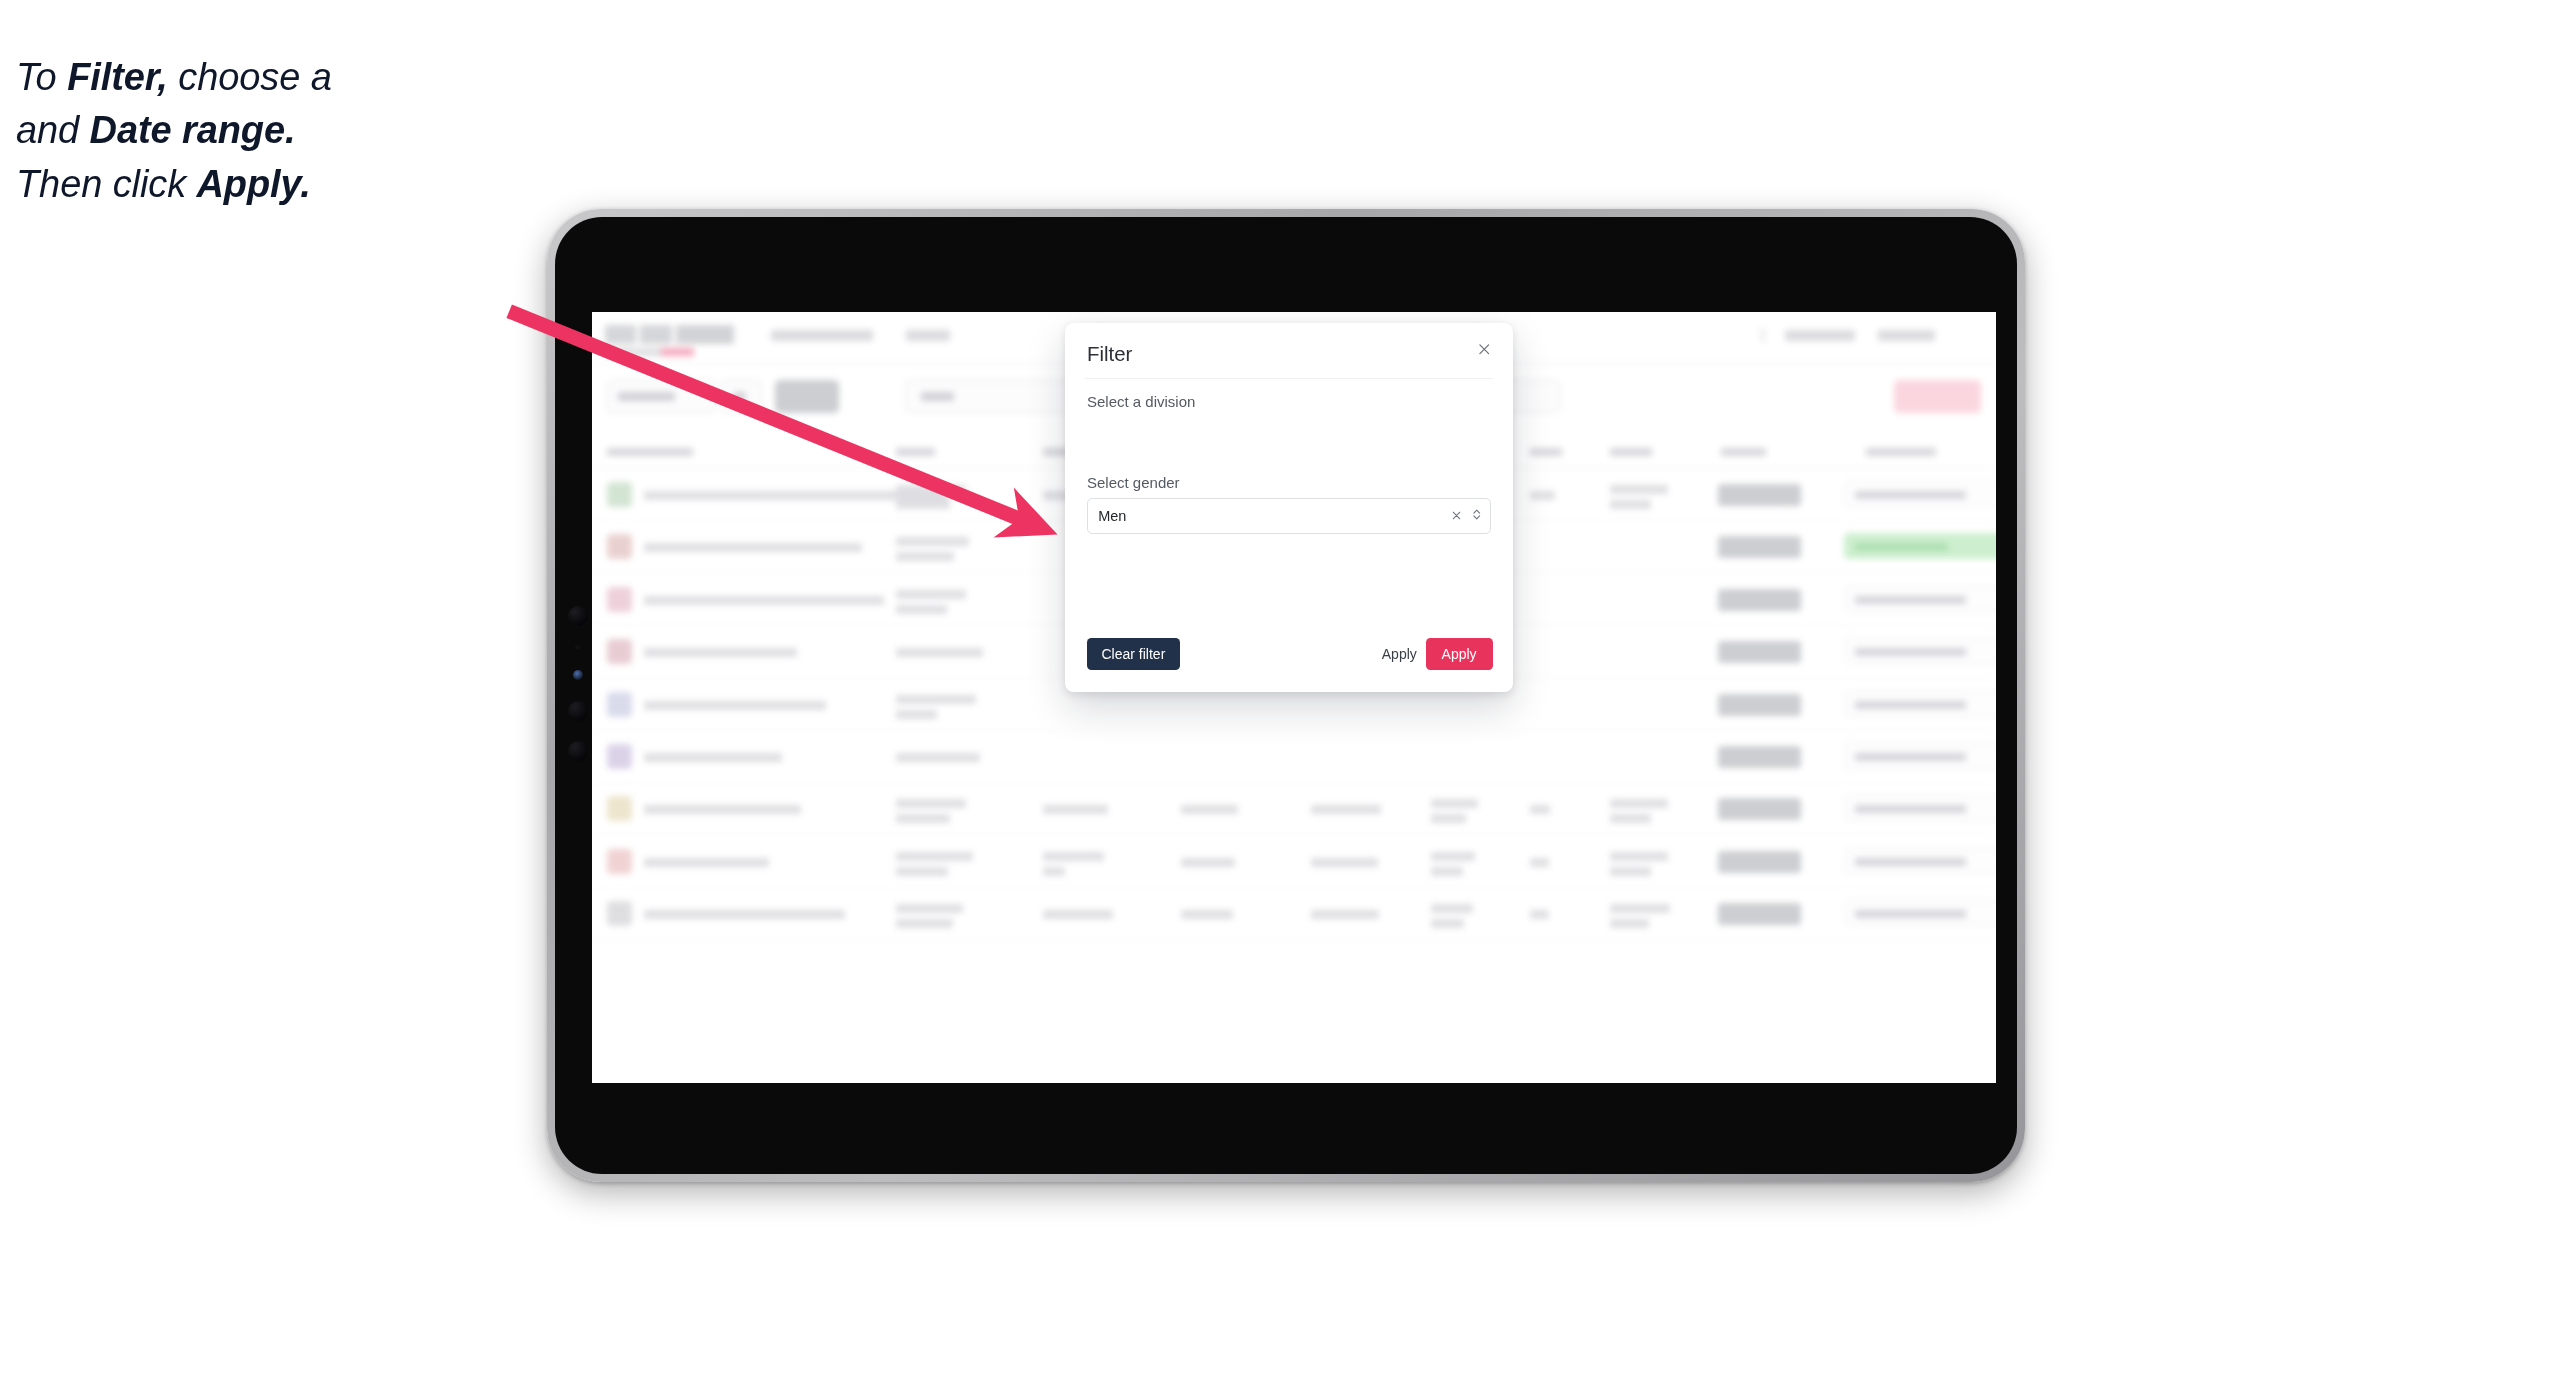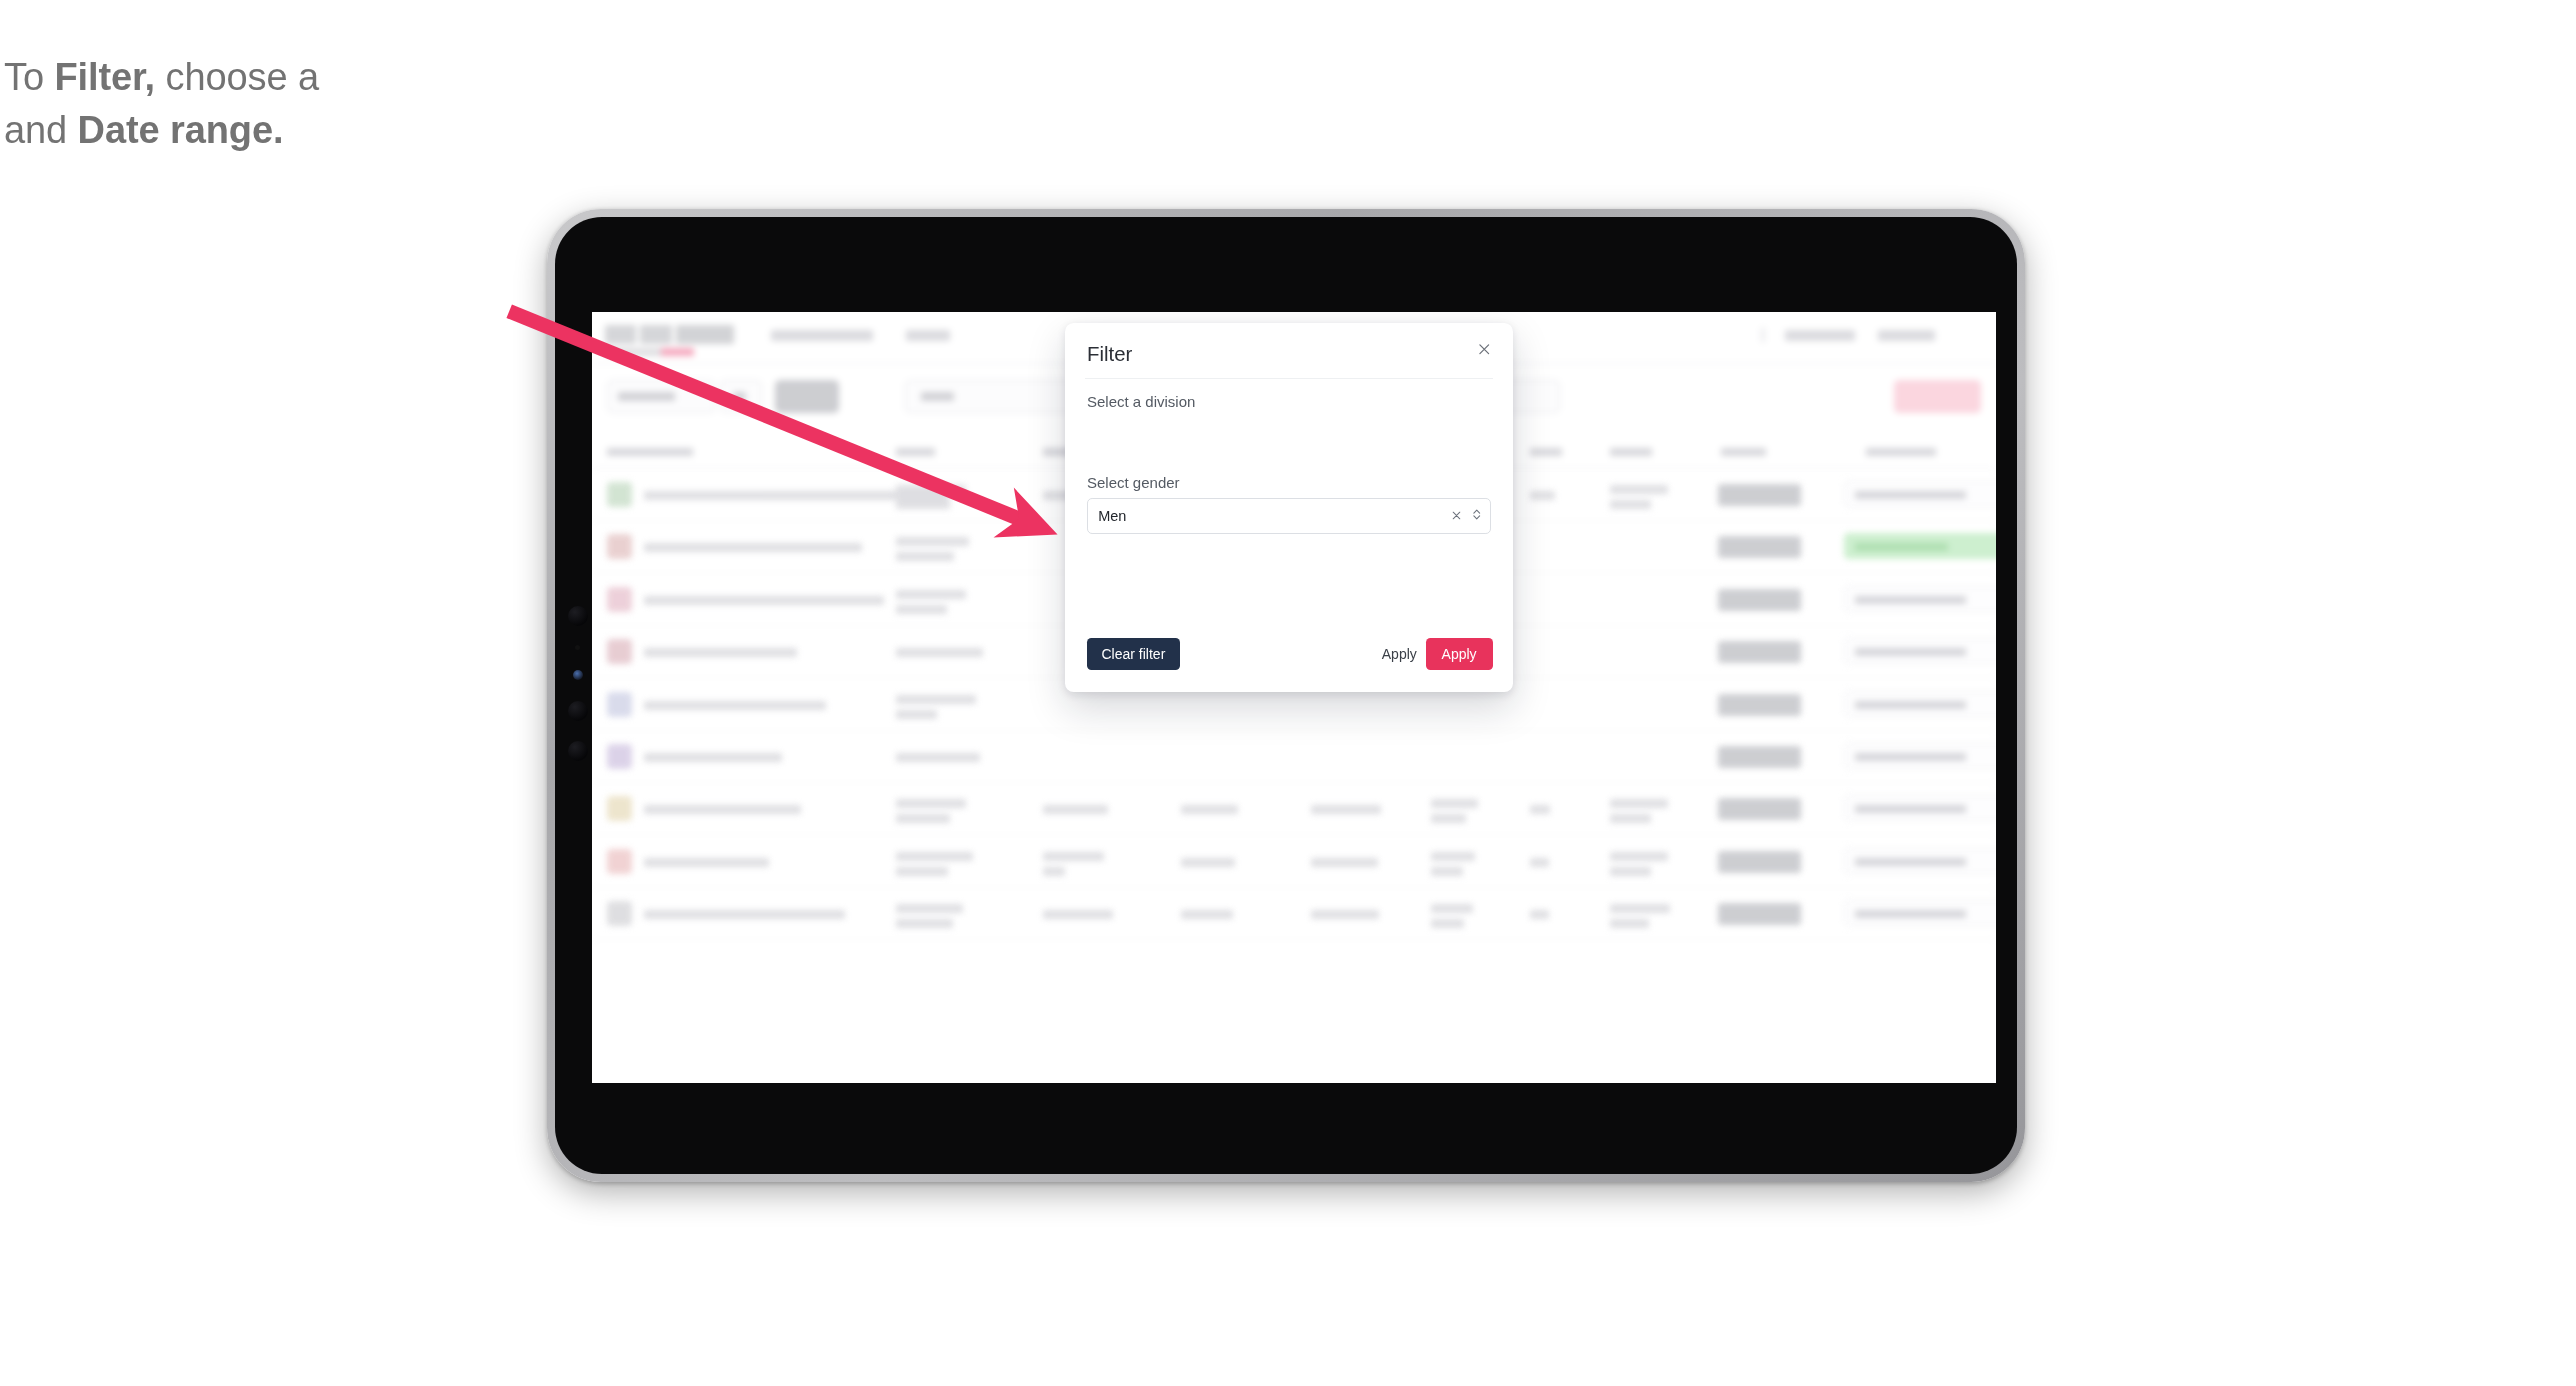--- a/index.html
+++ b/index.html
@@ -3,22 +3,22 @@
 <meta charset="utf-8">
 <style>
   * { margin:0; padding:0; box-sizing:border-box; }
   html,body { width:2576px; height:1386px; background:#ffffff; overflow:hidden; }
   body { font-family:"Liberation Sans", sans-serif; -webkit-font-smoothing:antialiased; }
 
   #stage { position:relative; width:2576px; height:1386px; background:#fff; }
 
   
   #instructions {
-    position:absolute; left:4px; top:57px; width:538px;
-    font-size:38px; line-height:1.10; color:#737373; letter-spacing:-0.1px;
+    position:absolute; left:16px; top:57px; width:538px;
+    font-size:38px; line-height:1.10; color:#0f172a; letter-spacing:-0.1px;font-style:italic;
   }
   #instructions .ln { display:block; white-space:nowrap; margin-bottom:11.6px; }
   #instructions b { font-weight:700; }
 
   
   #arrow { position:absolute; left:0; top:0; width:2576px; height:1386px; pointer-events:none; }
 
   
   #device {
     position:absolute; left:547px; top:209px; width:1478px; height:973px;
@@ -114,20 +114,21 @@
                background:#e8335c; color:#ffffff; }
 </style>
 </head>
 <body>
 
 <div id="stage">
 
   <div id="instructions">
     <span class="ln"><span>To </span><b>Filter,</b><span> choose a</span></span>
     <span class="ln"><span>and </span><b>Date range.</b></span>
+    <span class="ln"><span>Then click </span><b>Apply.</b></span>
   </div>
 
   <div id="device">
     <div id="bezel">
 
       <div id="sensors">
         <span class="lens" style="top:0;"></span>
         <span class="micro" style="top:39px;"></span>
         <span class="blue" style="top:64px;"></span>
         <span class="lens" style="top:95px;"></span>

